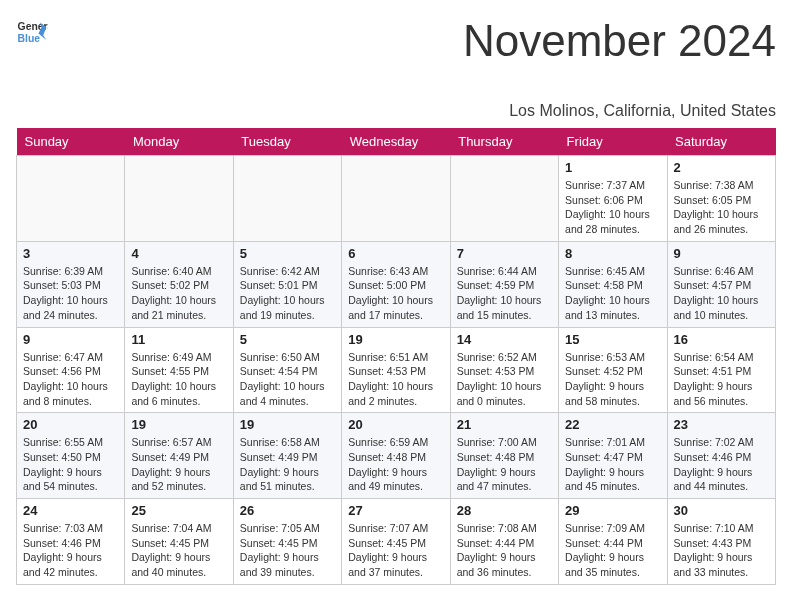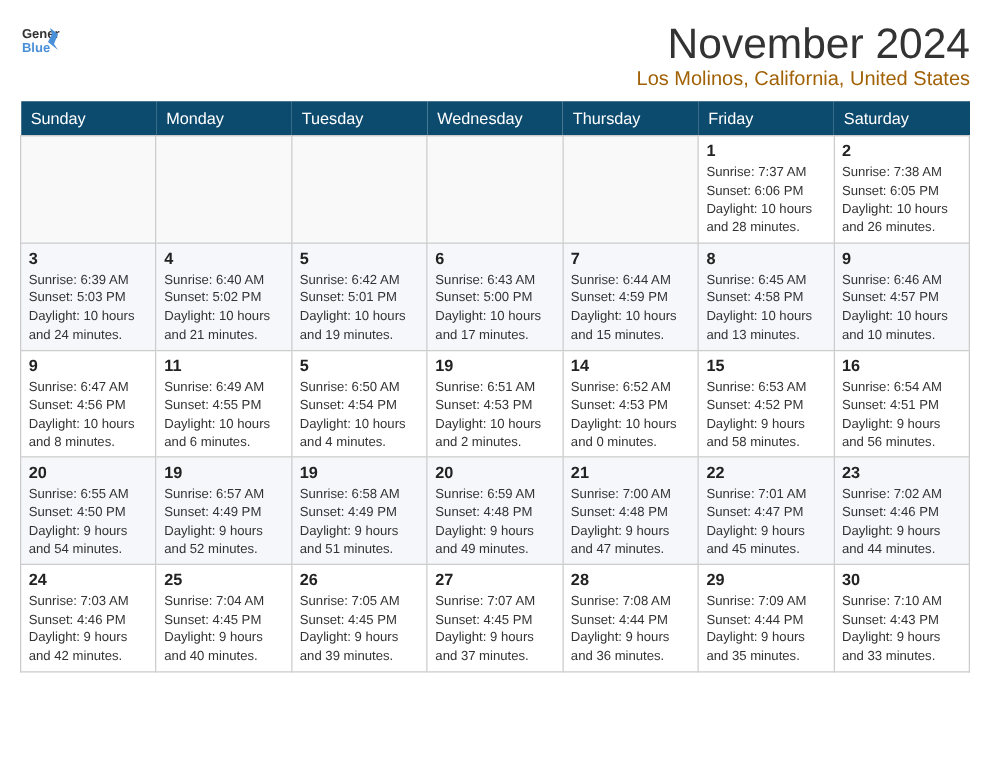--- a/index.html
+++ b/index.html
@@ -22,35 +22,36 @@
       gap: 4px;
     }
     .logo-icon {
       width: 32px;
       height: 32px;
     }
     .title-area {
       text-align: right;
     }
     .month-title {
-      font-size: 34px;
+      font-size: 44px;
       font-weight: normal;
       color: #333;
     }
     .location-title {
       font-size: 16px;
-      color: #a16207;
+      color: #404040;
+      margin-top: 36px;
     }
     table {
       width: 100%;
       border-collapse: collapse;
       font-size: 11px;
     }
     th {
-      background-color: #0c4a6e;
+      background-color: #be185d;
       color: #fff;
       text-align: left;
       padding: 6px 8px;
       font-size: 13px;
       font-weight: normal;
     }
     td {
       border: 1px solid #ccc;
       vertical-align: top;
       padding: 4px 6px;

